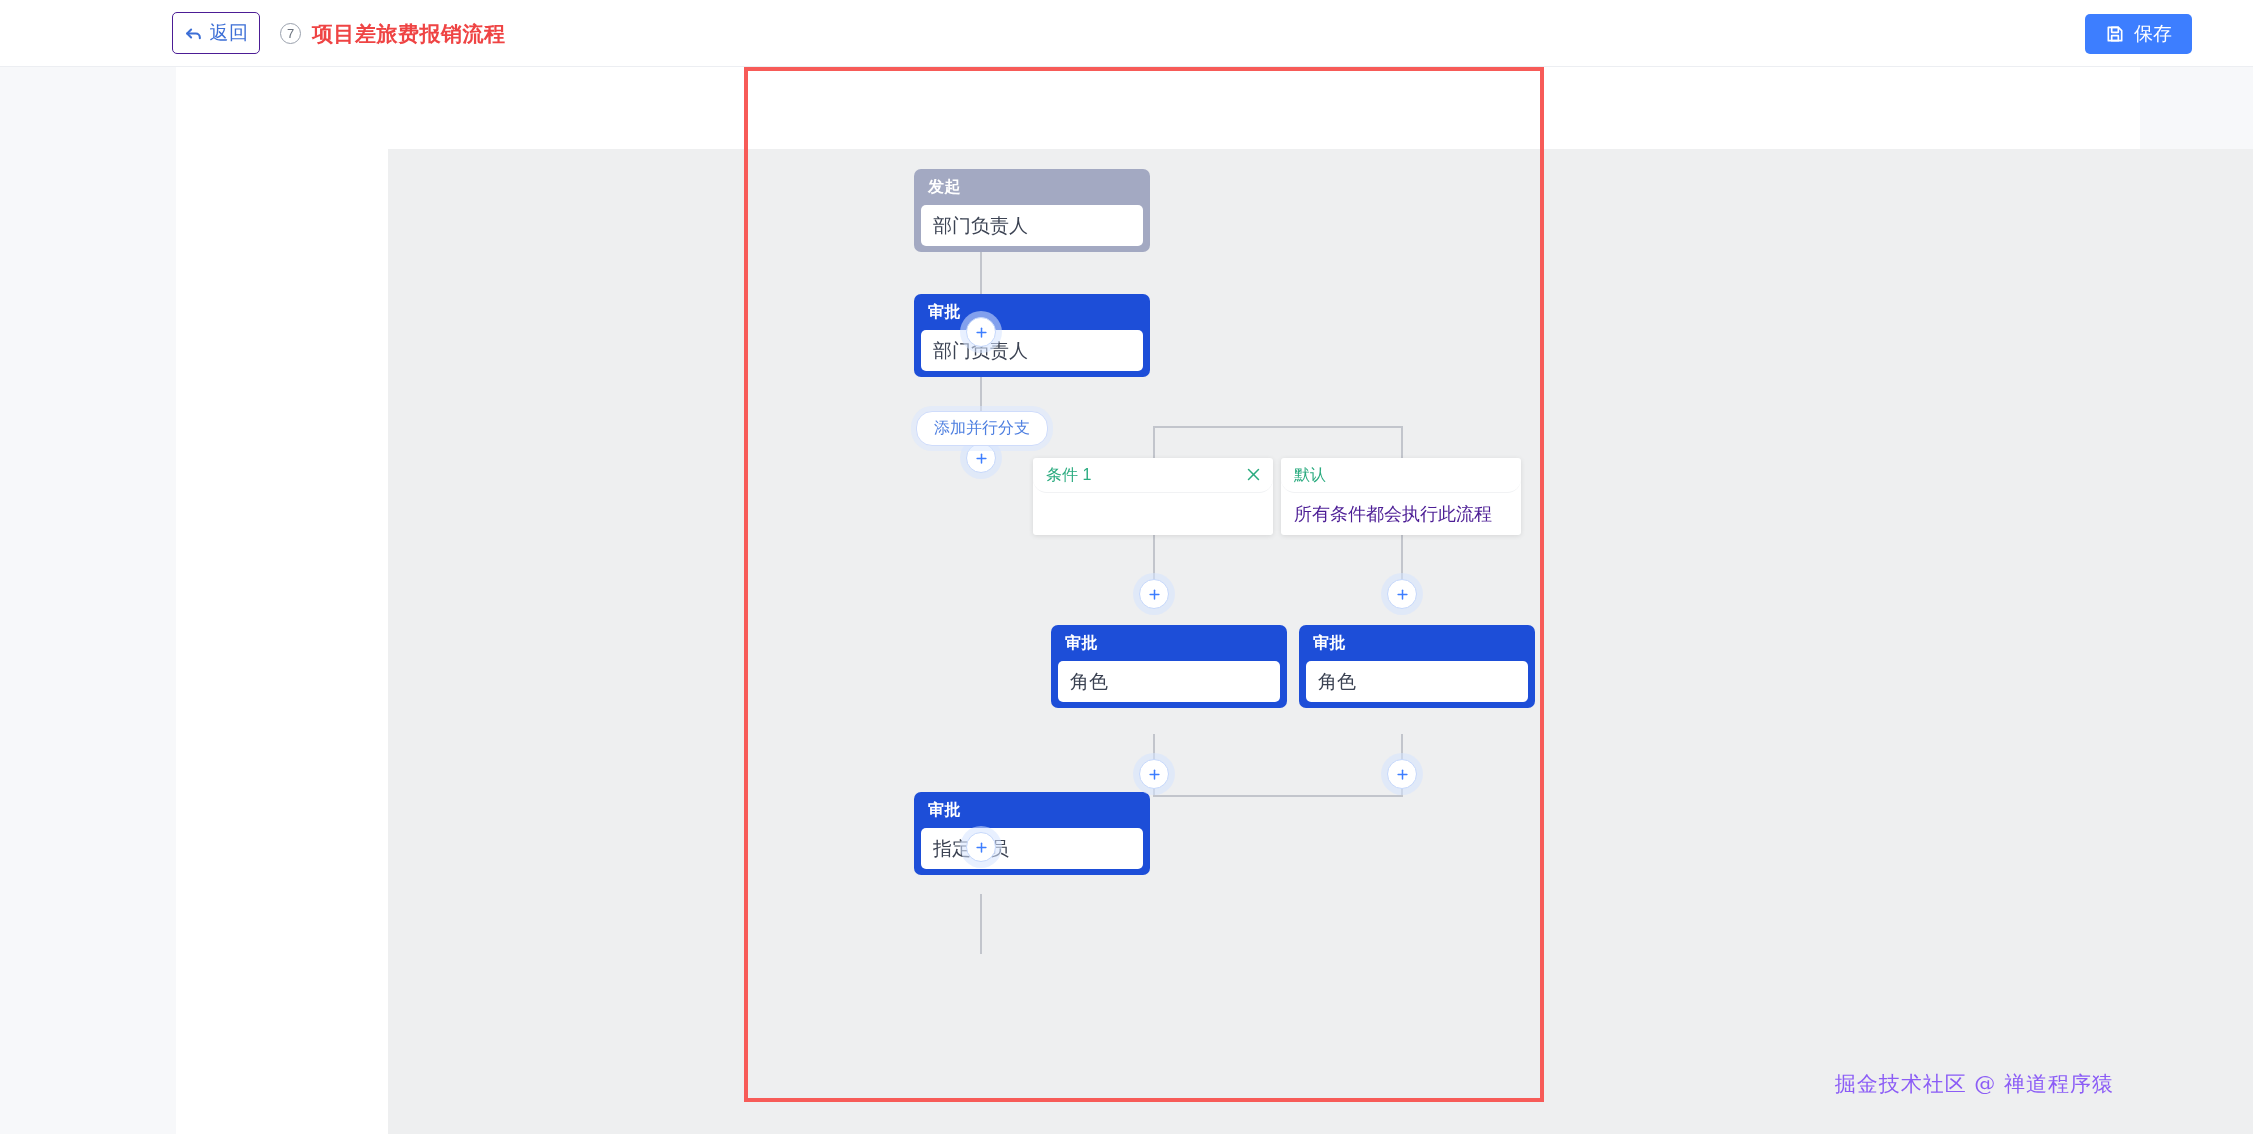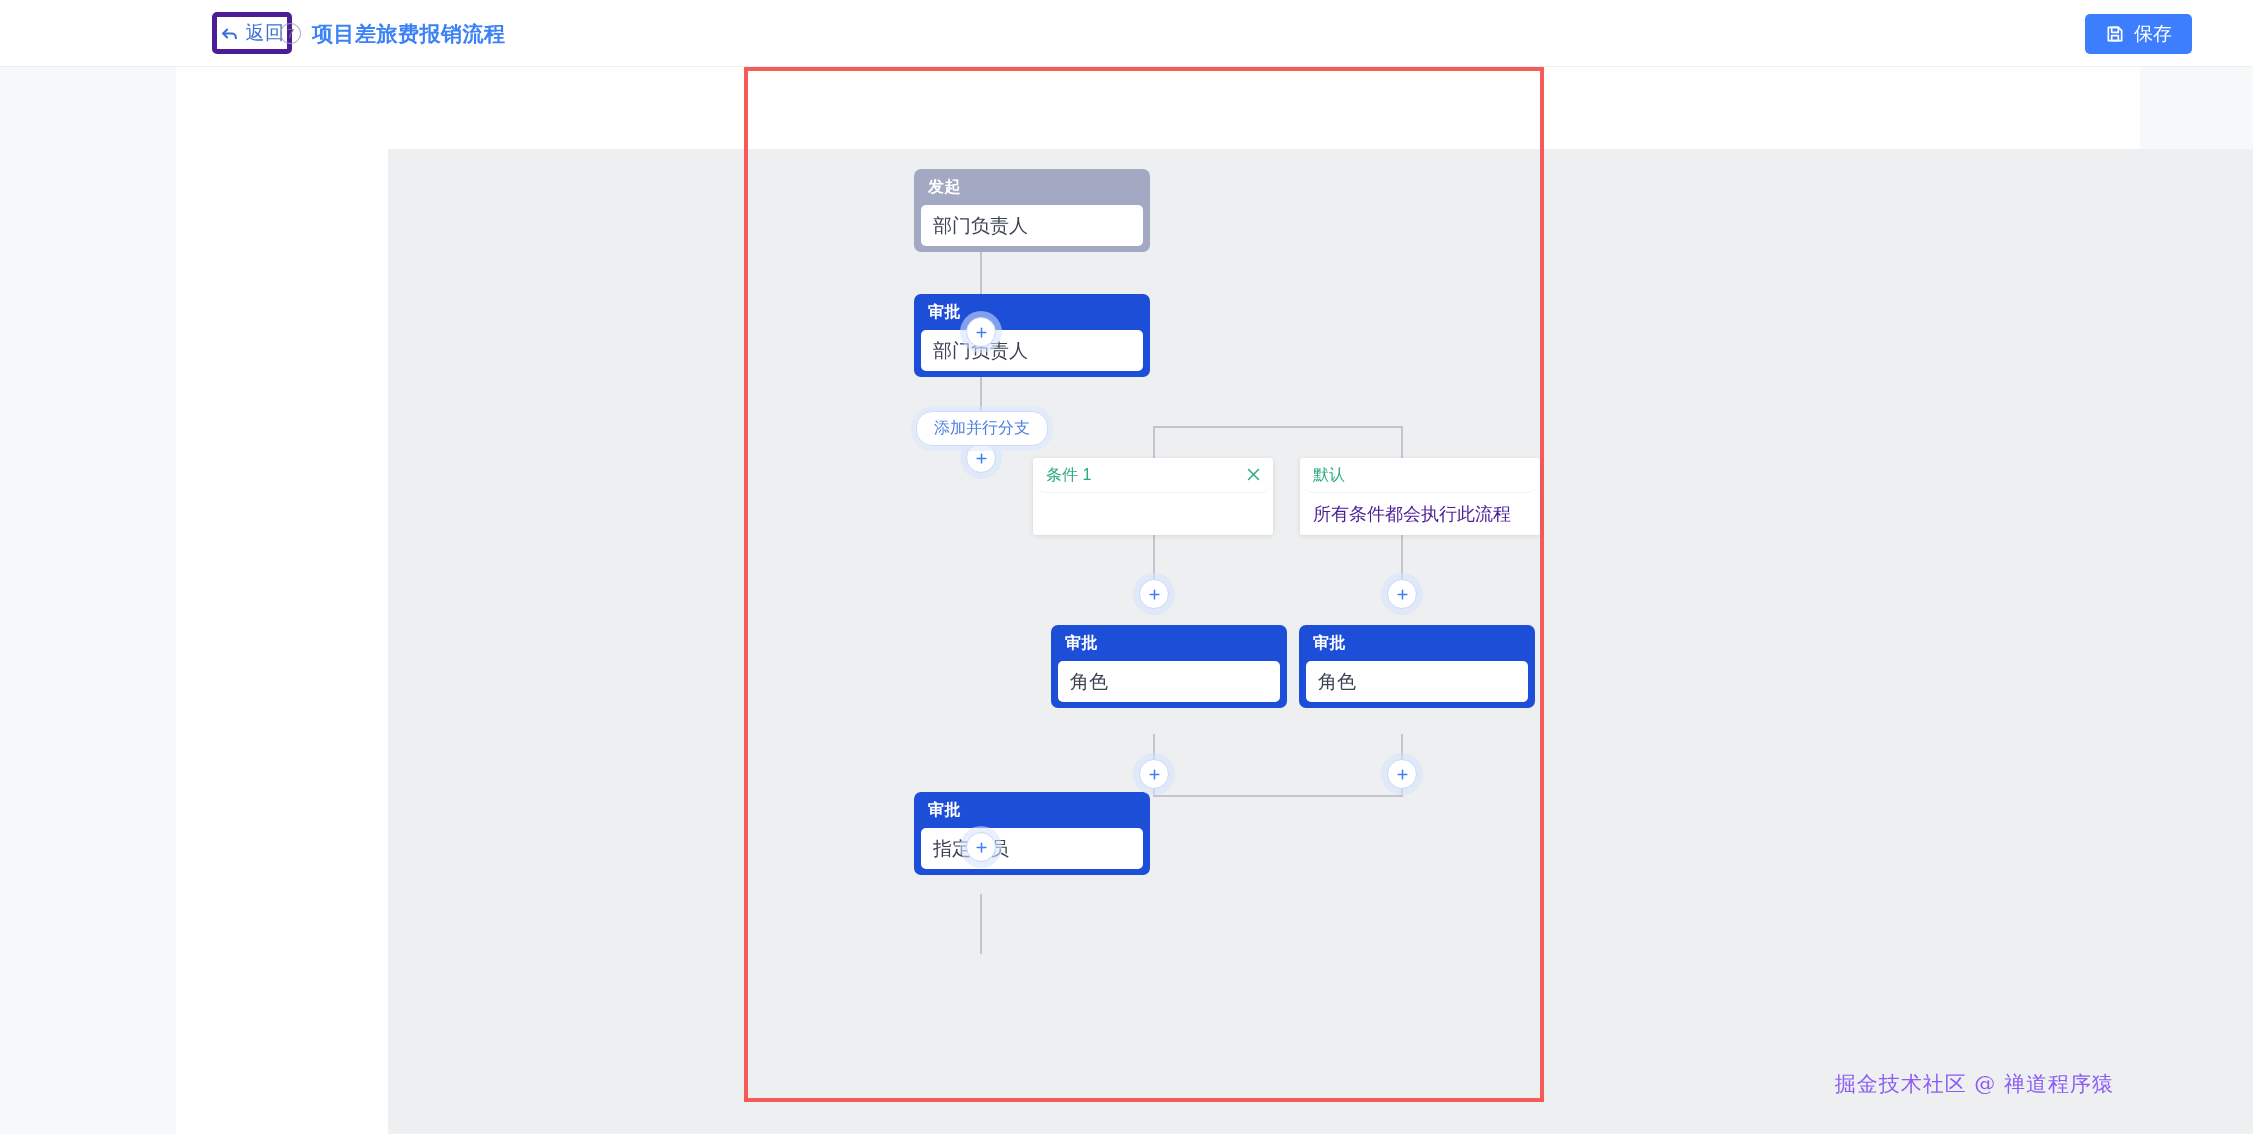--- a/index.html
+++ b/index.html
@@ -15,31 +15,30 @@
     position: absolute;
     left: 0; top: 0;
     width: 2253px; height: 67px;
     background: #ffffff;
     border-bottom: 1px solid #eceef2;
     box-sizing: border-box;
   }
   #back-button {
     position: absolute;
     left: 172px; top: 12px;
-    width: 80px; height: 42px;
-    border: 5px solid #4c1d95;
+    width: 88px; height: 42px;
+    border: 1px solid #4c1d95;
     border-radius: 5px;
     background: #ffffff;
     display: flex;
     align-items: center;
     justify-content: center;
     gap: 7px;
     cursor: pointer;
     box-sizing: border-box;
-    margin-left: 40px;
   }
   #back-button .lbl {
     color: #3d6fd6;
     font-size: 19px;
     letter-spacing: .5px;
   }
   .back-arrow { width: 19px; height: 19px; display:block; }
 
   #title-group {
     position: absolute;
@@ -51,21 +50,21 @@
     border: 1px solid #9aa1ad;
     border-radius: 50%;
     color: #6d747f;
     font-size: 13px;
     display: flex; align-items: center; justify-content: center;
     box-sizing: border-box;
   }
   #page-title {
     font-size: 21px;
     font-weight: bold;
-    color: #3b82f6;
+    color: #ef4444;
     letter-spacing: .5px;
   }
 
   #save-button {
     position: absolute;
     right: 61px; top: 14px;
     height: 40px;
     padding: 0 20px;
     background: #3d7eff;
     border: none; border-radius: 5px;
@@ -342,21 +341,21 @@
 
     <div class="plus-btn" style="left:751px; top:610px;">
       <span>
         <svg viewBox="0 0 24 24" fill="none" stroke="#3d7eff" stroke-width="2.4" stroke-linecap="round">
           <line x1="12" y1="5" x2="12" y2="19"></line>
           <line x1="5" y1="12" x2="19" y2="12"></line>
         </svg>
       </span>
     </div>
 
-    <div class="cond-card" style="left:912px; top:309px;">
+    <div class="cond-card" style="left:893px; top:309px;">
       <div class="cond-hdr">
         <span class="cond-title">默认</span>
       </div>
       <div class="cond-body">所有条件都会执行此流程</div>
     </div>
 
     <div class="plus-btn" style="left:999px; top:430px;">
       <span>
         <svg viewBox="0 0 24 24" fill="none" stroke="#3d7eff" stroke-width="2.4" stroke-linecap="round">
           <line x1="12" y1="5" x2="12" y2="19"></line>

